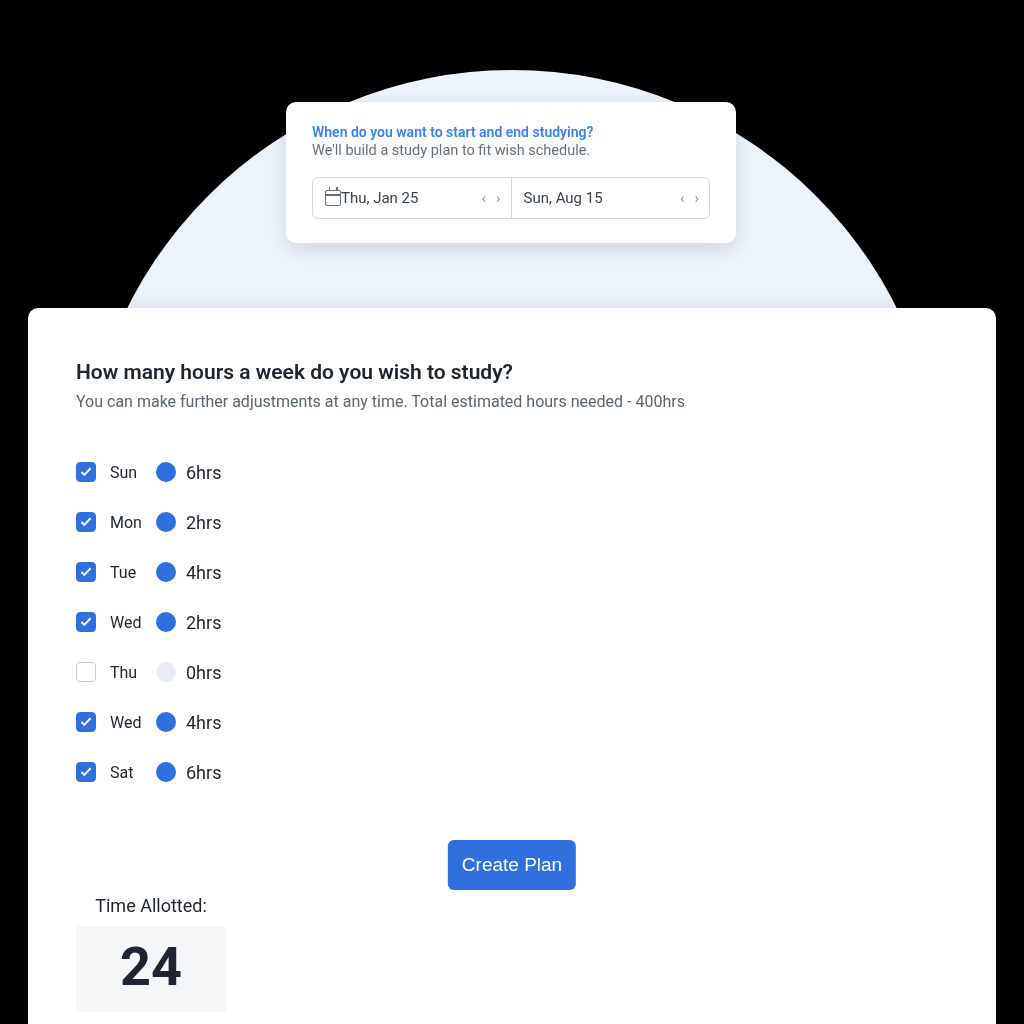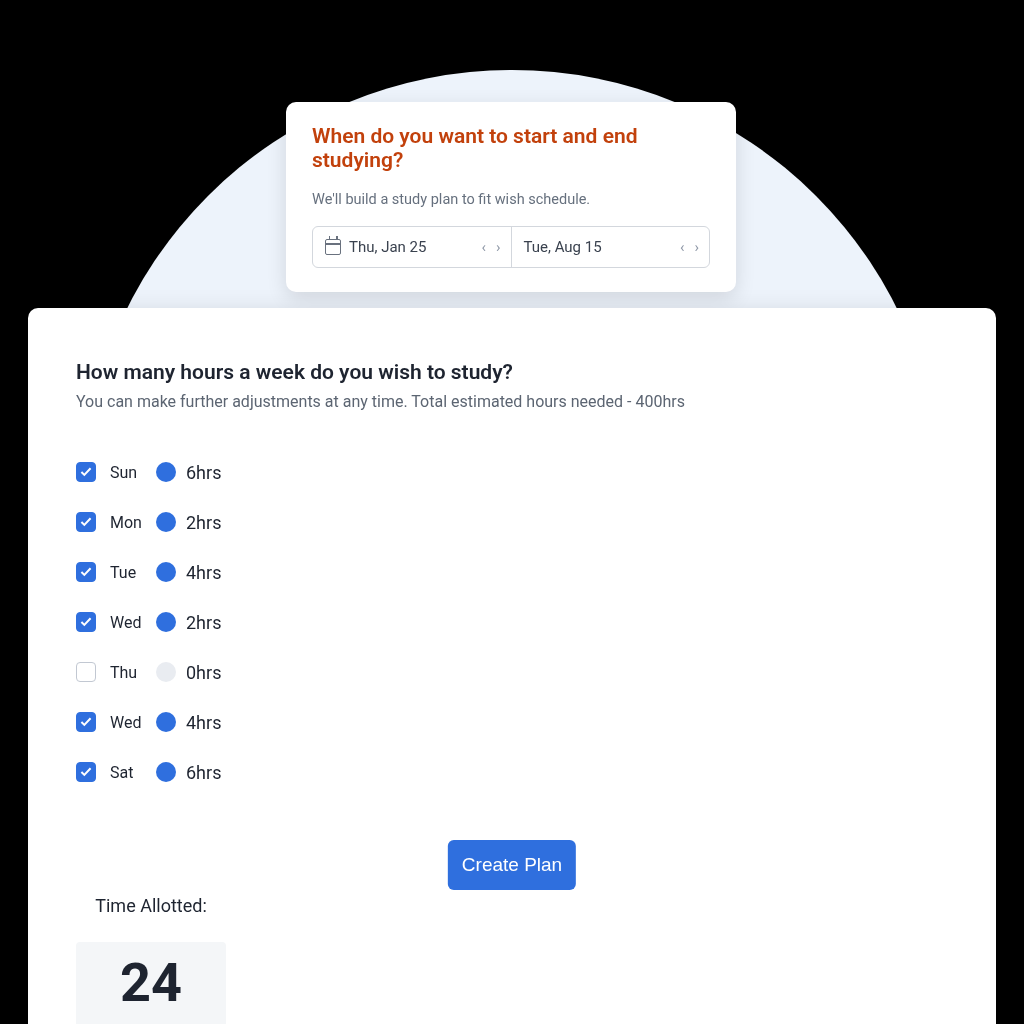--- a/index.html
+++ b/index.html
@@ -25,44 +25,43 @@
     position: absolute;
     left: 286px;
     top: 102px;
     width: 450px;
     background: #fff;
     border-radius: 10px;
     box-shadow: 0 6px 20px rgba(0,0,0,0.12);
     padding: 22px 26px 24px 26px;
   }
   .card-top h2 {
-    font-size: 21px;
+    font-size: 14px;
     font-weight: 600;
-    color: #c2410c;
-    margin-bottom: 19px;
+    color: #3b82f6;
+    margin-bottom: 2px;
   }
   .card-top p {
     font-size: 14.5px;
     color: #66707e;
     margin-bottom: 18px;
   }
   .date-range {
     border: 1px solid #d3d7dd;
     border-radius: 6px;
     display: flex;
     align-items: stretch;
     height: 42px;
     overflow: hidden;
   }
   .date-range .half {
     flex: 1;
     display: flex;
     align-items: center;
     padding: 0 10px 0 12px;
-    gap: 8px;
     font-size: 15px;
     color: #3a424f;
   }
   .date-range .half:first-child { border-right: 1px solid #d3d7dd; }
   .cal-icon {
     width: 16px; height: 16px; flex-shrink:0;
     border: 1.6px solid #69717e;
     border-radius: 2px;
     position: relative;
   }
@@ -185,21 +184,21 @@
   }
 
   .allotted {
     width: 150px;
     text-align:center;
     padding-top: 64px;
   }
   .allotted .title {
     font-size:18px;
     color:#1e2430;
-    margin-bottom:26px;
+    margin-bottom:10px;
   }
   .allotted .box {
     background:#f4f6f8;
     border-radius:4px;
     padding: 14px 10px 18px 10px;
     margin-bottom: 12px;
   }
   .allotted .num {
     font-size:54px;
     font-weight:700;
@@ -240,21 +239,21 @@
       <span class="cal-icon">
           <span class="bar"></span>
         </span>
       <span class="date-label">Thu, Jan 25</span>
       <span class="chev-group">
         <span class="chev">‹</span>
         <span class="chev">›</span>
       </span>
     </div>
     <div class="half">
-      <span class="date-label">Tue, Aug 15</span>
+      <span class="date-label">Sun, Aug 15</span>
       <span class="chev-group">
         <span class="chev">‹</span>
         <span class="chev">›</span>
       </span>
     </div>
   </div>
 </div>
 
 <div class="card-main">
   <h2>How many hours a week do you wish to study?</h2>

